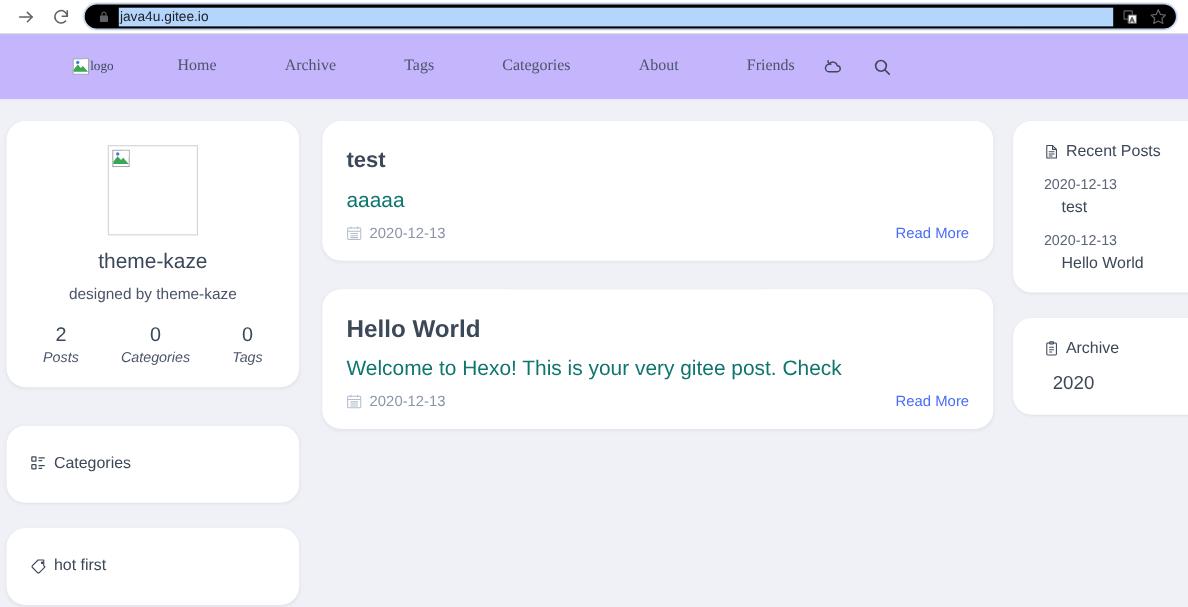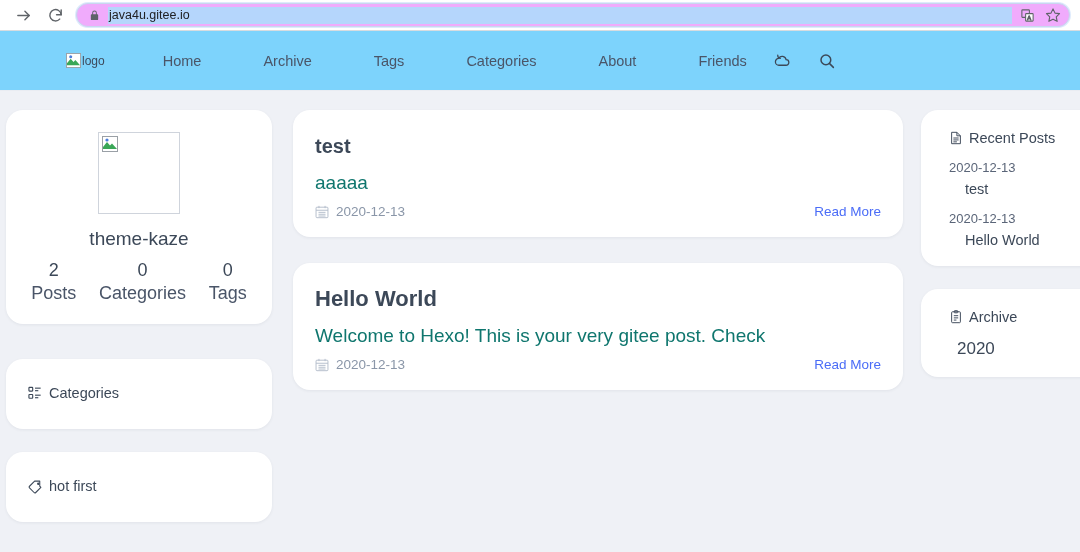--- a/index.html
+++ b/index.html
@@ -23,21 +23,21 @@
     width: 26px; height: 26px;
     display: flex; align-items: center; justify-content: center;
     color: #5f6368;
     flex: 0 0 auto;
   }
   .nav-btn svg { display: block; }
   .omnibox {
     flex: 1 1 auto;
     height: 24px;
     margin-left: 8px;
-    background: #f0abfc;
+    background: #000000;
     border: 1px solid #c9d7ef;
     border-radius: 13px;
     box-shadow: 0 0 0 1px rgba(160,195,245,0.35);
     display: flex;
     align-items: center;
     padding: 0 8px 0 12px;
   }
   .lock-icon { flex: 0 0 auto; margin-right: 8px; display: flex; }
   .url-text {
     flex: 1 1 auto;
@@ -48,25 +48,26 @@
     white-space: nowrap;
     overflow: hidden;
     line-height: 15px;
   }
   .omni-icons { display: flex; align-items: center; gap: 10px; flex: 0 0 auto; margin-left: 8px; }
   .omni-icons span { display: flex; color: #5f6368; }
 
   
   .site-header {
     height: 60px;
-    background: #7dd3fc;
+    background: #c4b5fd;
     display: flex;
     align-items: center;
     padding-left: 66px;
     border-bottom: 1px solid #e9ecf2;
+    font-family: Liberation Serif, serif;
   }
   .brand { display: flex; align-items: center; }
   .broken-img-sm {
     width: 15px; height: 15px;
     position: relative;
     display: inline-block;
     margin-right: 1px;
   }
   .alt-text { font-size: 12px; color: #3d4a5c; }
   .site-title {
@@ -112,21 +113,21 @@
     margin: 0 auto 14px;
     position: relative;
     background: #fff;
   }
   .broken-glyph { position: absolute; top: 3px; left: 3px; }
   .profile-name { font-size: 19px; color: #3c4858; margin-bottom: 9px; }
   .profile-desc { font-size: 14px; color: #4a5568; margin-bottom: 18px; }
   .stats { display: flex; justify-content: space-around; padding: 0 14px; }
   .stat { text-align: center; }
   .stat-num { font-size: 18px; color: #3c4858; line-height: 22px; }
-  .stat-label { font-size: 18px; color: #4a5568; margin-top: 2px; }
+  .stat-label { font-size: 13px; color: #4a5568; margin-top: 2px; font-style: italic; }
 
   
   .widget { padding: 26px 22px 28px; margin-bottom: 23px; display: flex; align-items: center; }
   .widget .w-icon { display: flex; margin-right: 6px; color: #3c4858; }
   .widget .w-title { font-size: 14.5px; color: #3c4858; }
 
   
   .post { padding: 22px 22px 18px; margin-bottom: 26px; }
   .post-title {
     font-size: 22px;
@@ -238,20 +239,21 @@
         <span class="broken-glyph">
           <svg width="16" height="16" viewBox="0 0 16 16">
             <rect x="0.5" y="0.5" width="15" height="15" fill="#ffffff" stroke="#9aa0a6" stroke-width="1"></rect>
             <path d="M1 11 L5 6 L8 9.5 L10 7.5 L15 13 L1 13 Z" fill="#3aa757"></path>
             <circle cx="5" cy="4" r="1.6" fill="#4a7ddb"></circle>
             <path d="M9 1 L15 7 L15 1 Z" fill="#ffffff"></path>
           </svg>
         </span>
       </div>
       <div class="profile-name">theme-kaze</div>
+      <div class="profile-desc">designed by theme-kaze</div>
       <div class="stats">
         <div class="stat">
           <div class="stat-num">2</div>
           <div class="stat-label">Posts</div>
         </div>
         <div class="stat">
           <div class="stat-num">0</div>
           <div class="stat-label">Categories</div>
         </div>
         <div class="stat">

